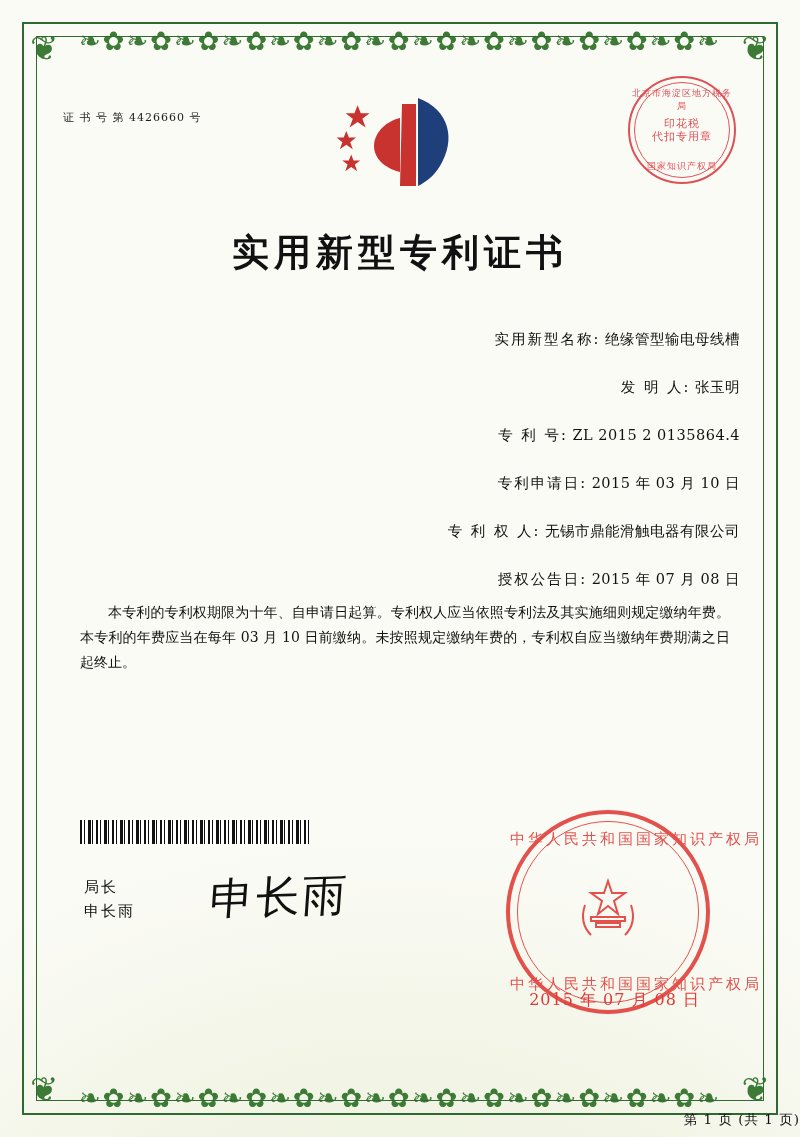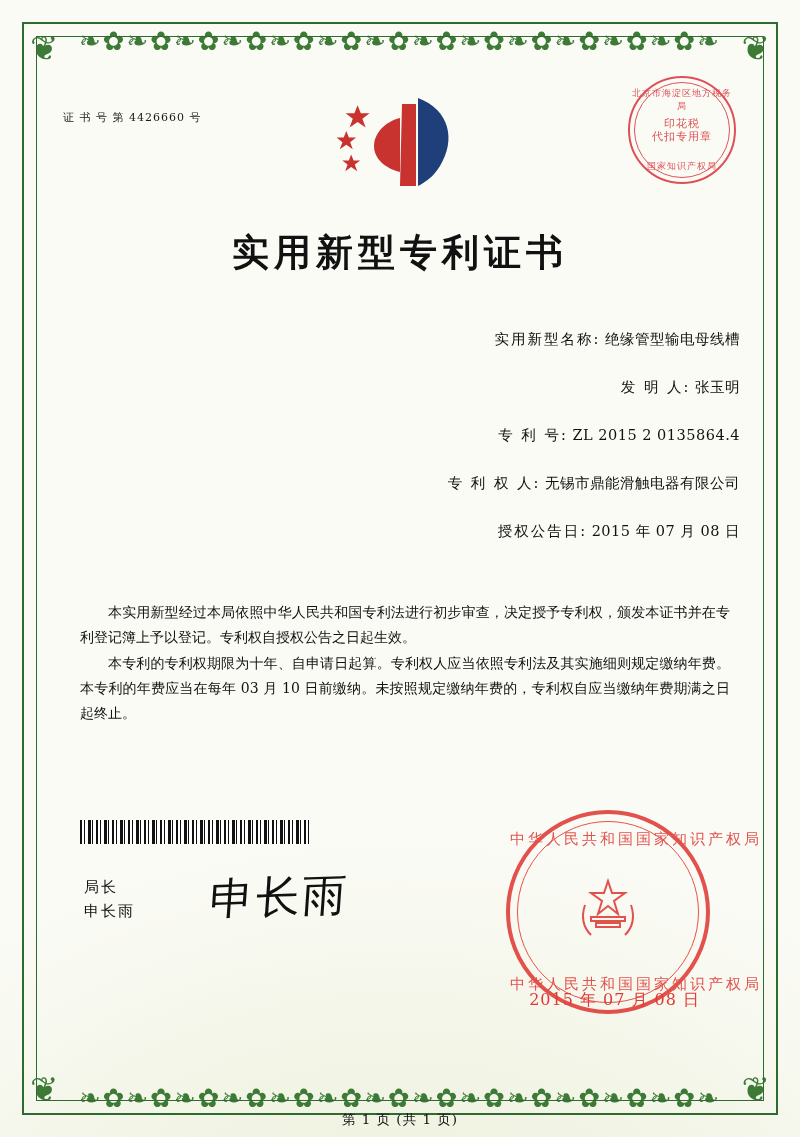--- a/index.html
+++ b/index.html
@@ -227,21 +227,21 @@
     right:40px;top:930px;
     font-family:"DejaVu Serif","Liberation Serif",serif;
     font-size:16px;
     color:#e03a36;
     letter-spacing:1px;
   }
 
   .footer{
     position:absolute;
     left:0;right:0;bottom:8px;
-    text-align:center;
+    text-align:right;
     font-family:"DejaVu Serif","Liberation Serif",serif;
     font-size:13.5px;
     color:#111;
     letter-spacing:1px;
   }
 </style>
 </head>
 <body>
 
 <div class="page">
@@ -290,31 +290,34 @@
       </div>
       <div class="field">
         <span class="lbl">发 明 人:</span>
         <span class="val">张玉明</span>
       </div>
       <div class="field">
         <span class="lbl">专 利 号:</span>
         <span class="val">ZL 2015 2 0135864.4</span>
       </div>
       <div class="field">
+        <span class="lbl">专利申请日:</span>
+        <span class="val">2015 年 03 月 10 日</span>
+      </div>
+      <div class="field">
         <span class="lbl">专 利 权 人:</span>
         <span class="val">无锡市鼎能滑触电器有限公司</span>
       </div>
       <div class="field">
         <span class="lbl">授权公告日:</span>
         <span class="val">2015 年 07 月 08 日</span>
       </div>
     </div>
 
     <div class="paras">
-      <p>本实用新型经过本局依照中华人民共和国专利法进行初步审查，决定授予专利权，颁发本证书并在专利登记簿上予以登记。专利权自授权公告之日起生效。</p>
       <p>本专利的专利权期限为十年、自申请日起算。专利权人应当依照专利法及其实施细则规定缴纳年费。本专利的年费应当在每年 03 月 10 日前缴纳。未按照规定缴纳年费的，专利权自应当缴纳年费期满之日起终止。</p>
     </div>
 
     <div class="barcode"></div>
 
     <div class="sign-block">
       <div>局长</div>
       <div>申长雨</div>
     </div>
     <div class="signature">申长雨</div>

